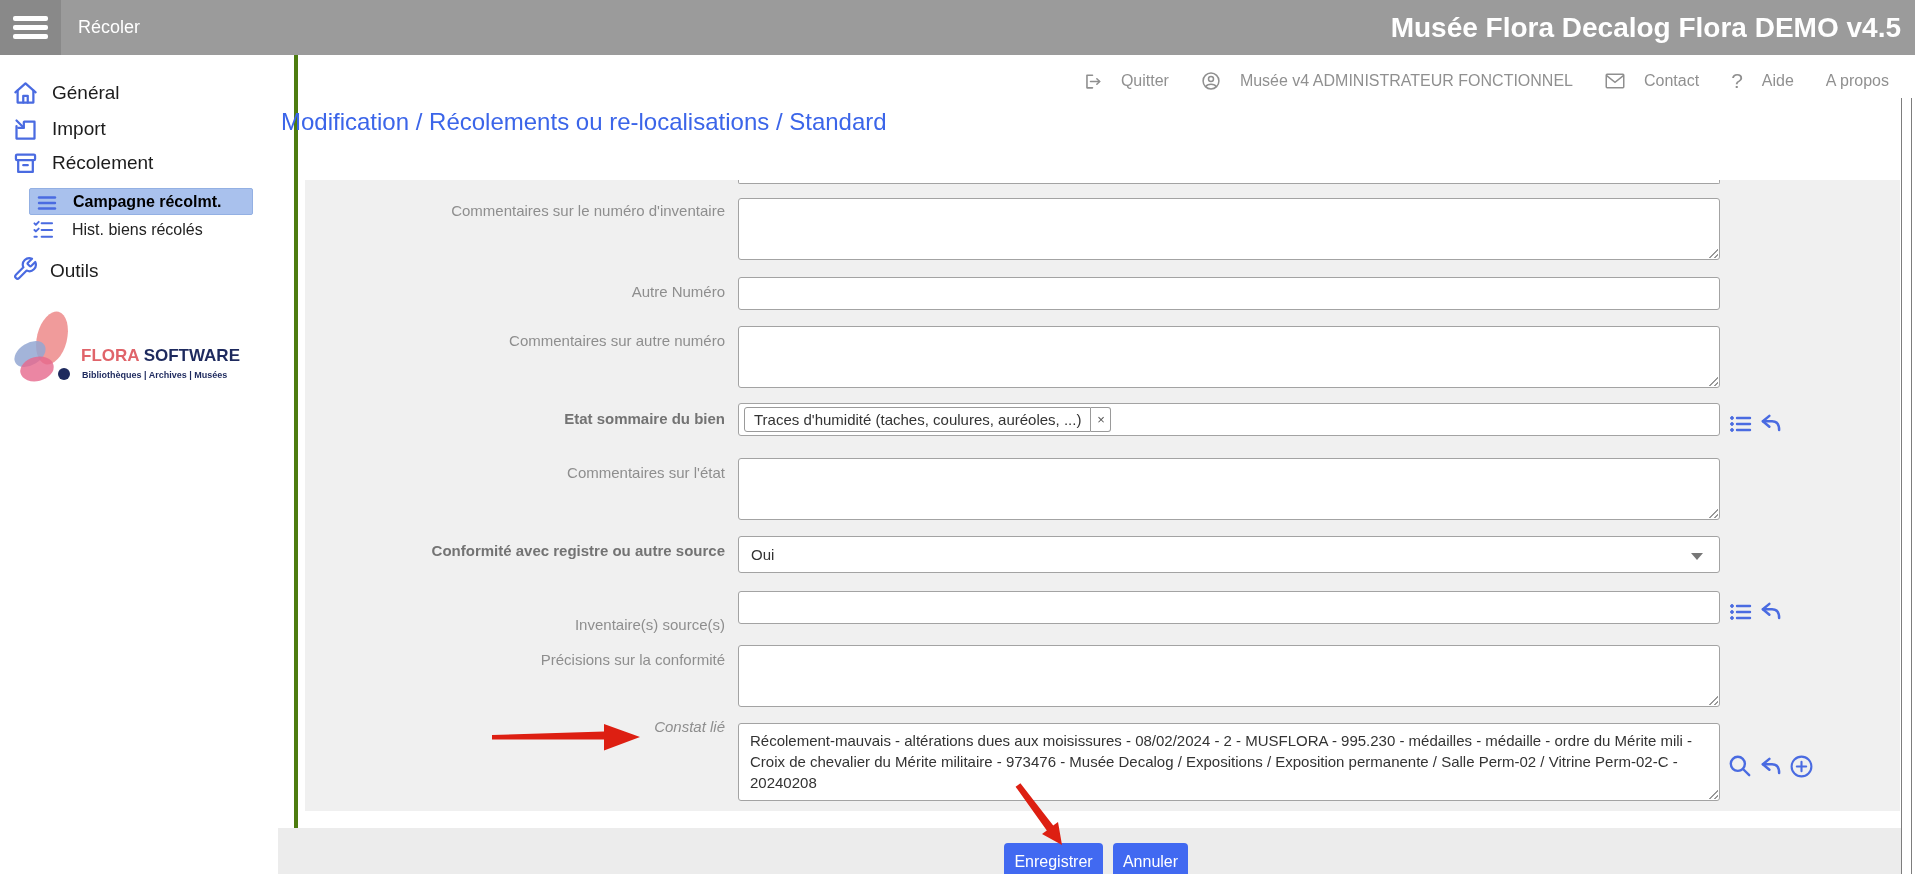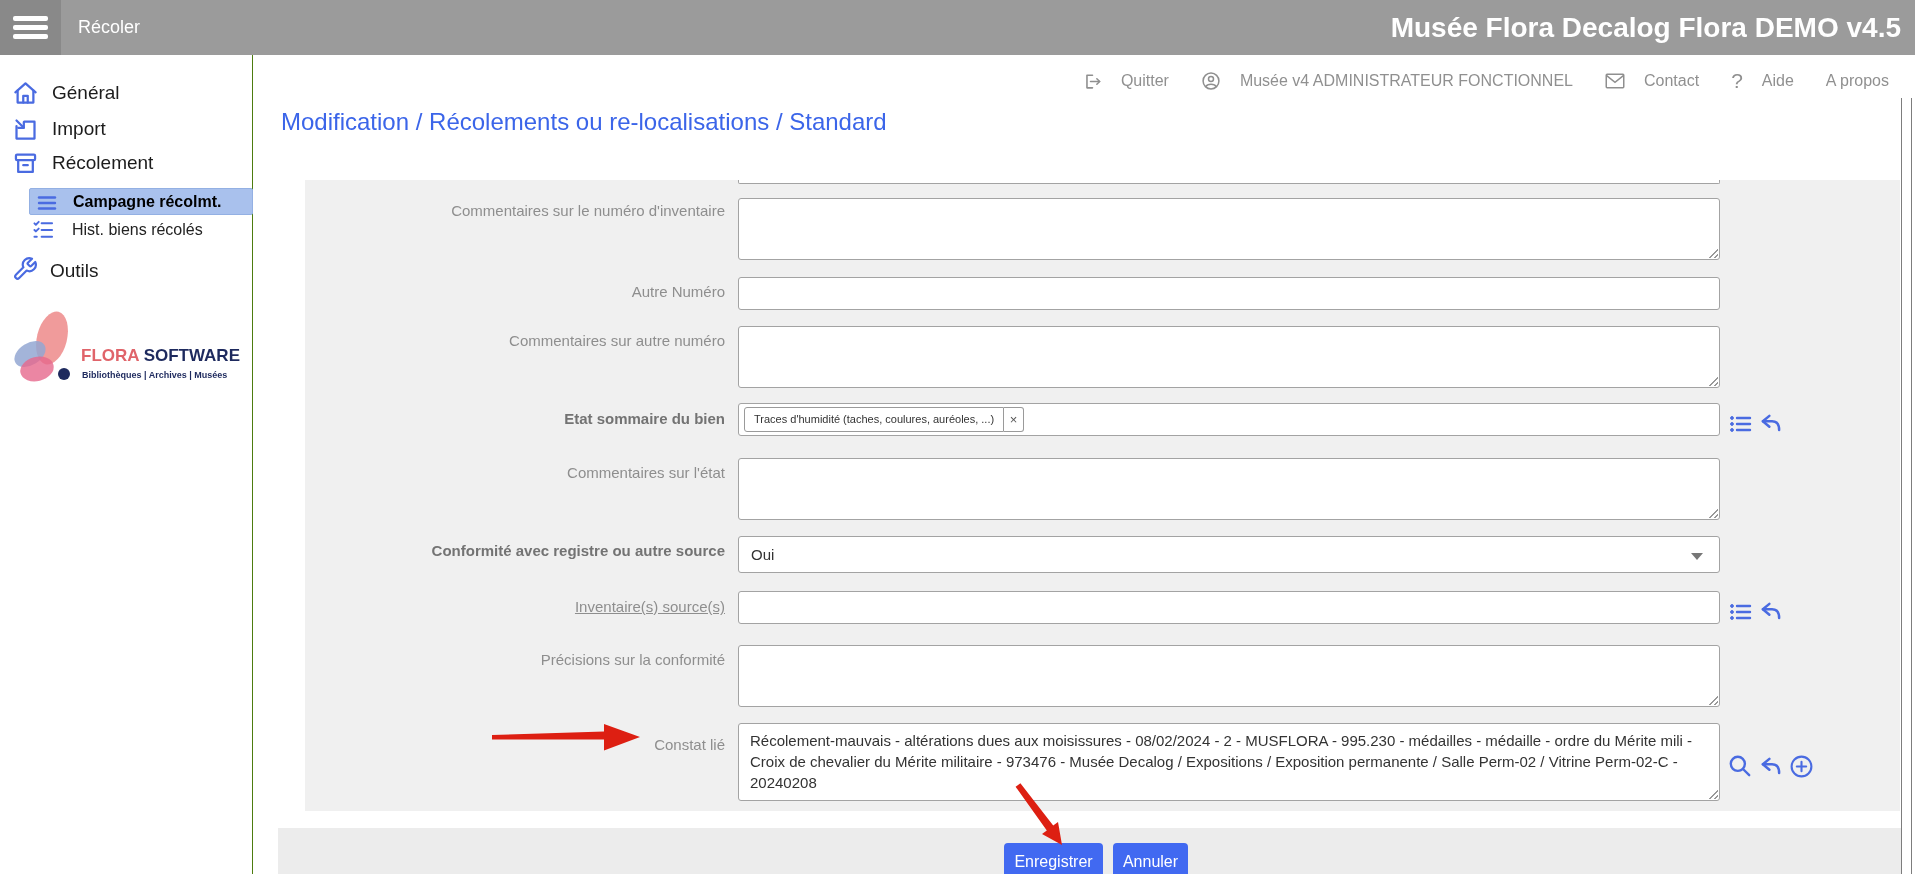--- a/index.html
+++ b/index.html
@@ -9,21 +9,21 @@
     font-family:"Liberation Sans", sans-serif; background:#fff;
   }
   
   .topbar { position:absolute; left:0; top:0; width:1915px; height:55px; background:#9b9b9b; }
   .hamburger { position:absolute; left:0; top:0; width:61px; height:55px; background:#898989; cursor:pointer; }
   .hamburger span { position:absolute; left:13px; width:35px; height:4.5px; background:#fff; border-radius:2px; }
   .hamburger span:nth-child(1){ top:16px; } .hamburger span:nth-child(2){ top:25px; } .hamburger span:nth-child(3){ top:34px; }
   .topbar-mode { position:absolute; left:78px; top:0; line-height:55px; color:#fff; font-size:18px; }
   .topbar-title { position:absolute; right:14px; top:0; line-height:55px; color:#fff; font-size:28px; font-weight:bold; }
   
-  .sidebar { position:absolute; left:0; top:55px; width:253px; height:819px; background:#fff; border-right:1px solid #4d7c0f; }
+  .sidebar { position:absolute; left:0; top:55px; width:298px; height:819px; background:#fff; border-right:4px solid #4d7c0f; }
   .nav-item { position:absolute; cursor:pointer; }
   .nav-label { font-size:19px; color:#1c1c1c; }
   .sub-label { font-size:16px; color:#222; }
   .sel-box { position:absolute; left:29px; top:133px; width:224px; height:27px; background:#a9c1ed; border:1px solid #93b0e3; border-radius:2px; cursor:pointer; }
   .sel-box .sub-label { position:absolute; left:43px; top:4px; color:#000000; font-weight:bold; }
   .logo { position:absolute; left:8px; top:253px; }
   
   .hlinks { position:absolute; top:69px; right:26px; display:flex; align-items:center; gap:14px; color:#909090; font-size:16px; }
   .hlink { display:flex; align-items:center; gap:19px; cursor:pointer; }
   .hlink + .hlink { margin-left:18px; }
@@ -37,21 +37,21 @@
   .fbox { position:absolute; left:433px; width:982px; background:#fff; border:1px solid #a3a3a3; border-radius:3px; }
   .strip { height:4px; border-top:none; border-radius:0 0 2px 2px; top:0; }
   .ta textarea { position:absolute; inset:0; width:100%; height:100%; border:none; outline:none; resize:none;
     background:transparent; padding:6px 11px; font:15px/21px "Liberation Sans", sans-serif; color:#333; }
   .rz { position:absolute; right:1px; bottom:1px; width:11px; height:11px;
     background:repeating-linear-gradient(135deg, transparent 0 2px, #999 2px 3.5px);
     clip-path:polygon(100% 0, 100% 100%, 0 100%); }
   input.fbox { height:33px; padding:0 10px; font:15px "Liberation Sans", sans-serif; color:#333; outline:none; }
   .tagbox { height:33px; padding:3px 5px; display:flex; align-items:center; }
   .tag { display:inline-block; border:1px solid #9a9a9a; border-radius:3px 0 0 3px; background:#fff;
-    font-size:11px; color:#333; padding:2px 9px; height:25px; line-height:19px; }
+    font-size:15px; color:#333; padding:2px 9px; height:25px; line-height:19px; }
   .tag-x { display:inline-block; border:1px solid #9a9a9a; border-left:none; border-radius:0 3px 3px 0; background:#fff;
     width:20px; height:25px; text-align:center; font-size:13px; line-height:23px; color:#555; cursor:pointer; }
   .select { height:37px; cursor:pointer; }
   .select .sel-val { position:absolute; left:12px; top:9px; font-size:15px; color:#333; }
   .sel-arrow { position:absolute; right:16px; top:16px; width:0; height:0;
     border-left:6px solid transparent; border-right:6px solid transparent; border-top:7px solid #777; }
   .ficon { position:absolute; cursor:pointer; }
   
   .footer { position:absolute; left:278px; top:828px; width:1627px; height:46px; background:#ececec; }
   .btn { position:absolute; top:843px; height:37px; background:#4169f1; color:#fff; border:none; border-radius:4px;
@@ -220,40 +220,40 @@
       <textarea style=""></textarea>
         <span class="rz"></span>
     </div>
 
     <div class="flabel b" style="top:362px;">Conformité avec registre ou autre source</div>
     <div class="fbox select" style="top:356px;">
       <span class="sel-val">Oui</span>
       <span class="sel-arrow"></span>
     </div>
 
-    <div class="flabel" style="top:418px;text-decoration:underline;">Inventaire(s) source(s)</div>
+    <div class="flabel" style="top:436px;">Inventaire(s) source(s)</div>
     <input class="fbox" style="top: 411px;" value="">
     <svg class="ficon" style="left:1424px; top:420px;" width="24" height="24" viewBox="0 0 24 24" fill="#4a6be1" stroke="#4a6be1">
         <circle cx="3" cy="6" r="1.4"></circle>
         <circle cx="3" cy="12" r="1.4"></circle>
         <circle cx="3" cy="18" r="1.4"></circle>
         <path d="M8 6 H21 M8 12 H21 M8 18 H21" stroke-width="2.4" stroke-linecap="round"></path>
       </svg>
     <svg class="ficon" style="left:1453px; top:419px;" width="26" height="26" viewBox="0 0 24 24" fill="none" stroke="#4a6be1" stroke-width="2.3" stroke-linecap="round" stroke-linejoin="round">
         <path d="M10.5 4.5 L4.5 9.5 L10.5 14.5"></path>
         <path d="M4.5 9.5 H13 C17.5 9.5 19.5 13 19.5 17.5"></path>
       </svg>
 
     <div class="flabel" style="top:471px;">Précisions sur la conformité</div>
     <div class="fbox ta" style="top:465px; height:62px;">
       <textarea style=""></textarea>
         <span class="rz"></span>
     </div>
 
-    <div class="flabel" style="top:556px;">Constat lié</div>
+    <div class="flabel" style="top:538px;font-style:italic;">Constat lié</div>
     <div class="fbox ta" style="top:543px; height:78px;">
       <textarea style="">Récolement-mauvais - altérations dues aux moisissures - 08/02/2024 - 2 - MUSFLORA - 995.230 - médailles - médaille - ordre du Mérite mili - Croix de chevalier du Mérite militaire - 973476 - Musée Decalog / Expositions / Exposition permanente / Salle Perm-02 / Vitrine Perm-02-C - 20240208</textarea>
         <span class="rz"></span>
     </div>
     <svg class="ficon" style="left:1422px; top:573px;" width="26" height="26" viewBox="0 0 24 24" fill="none" stroke="#4a6be1" stroke-width="2.2" stroke-linecap="round">
         <circle cx="10" cy="10" r="6.5"></circle>
         <path d="M15 15 L20.5 20.5"></path>
       </svg>
     <svg class="ficon" style="left:1453px; top:574px;" width="26" height="26" viewBox="0 0 24 24" fill="none" stroke="#4a6be1" stroke-width="2.3" stroke-linecap="round" stroke-linejoin="round">
         <path d="M10.5 4.5 L4.5 9.5 L10.5 14.5"></path>

